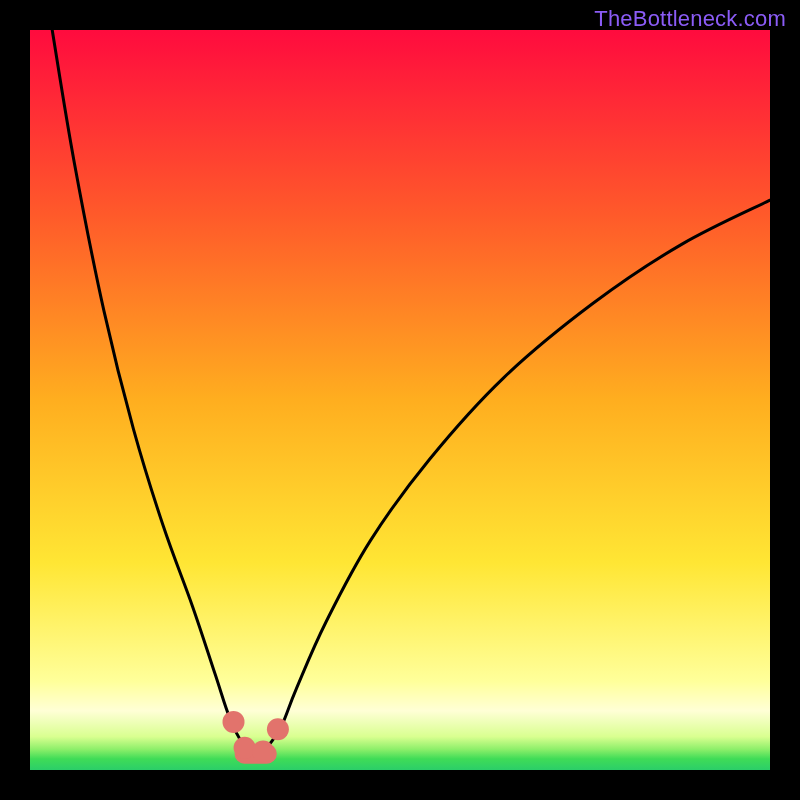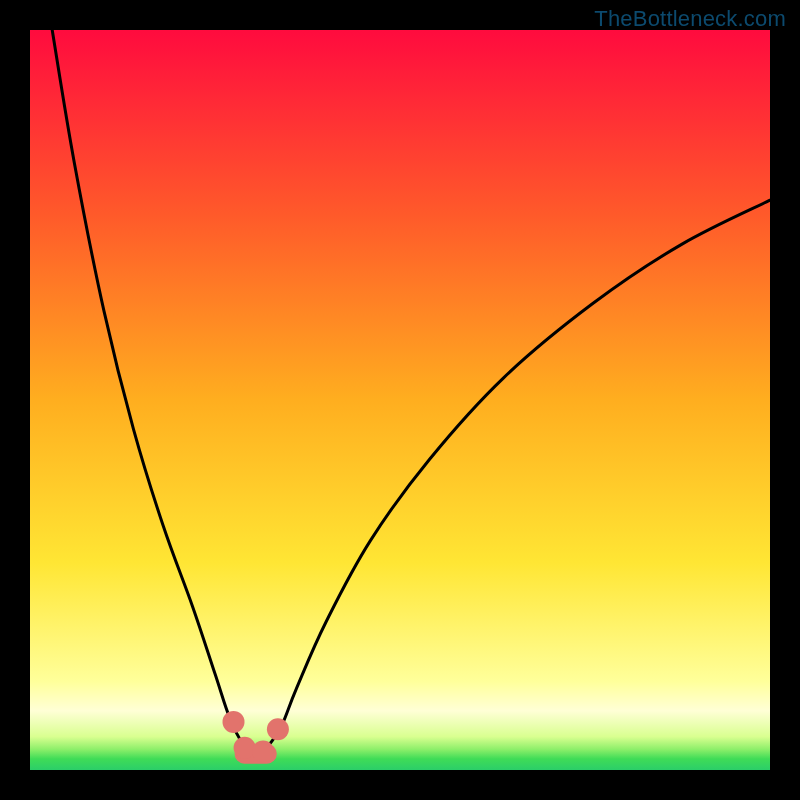--- a/index.html
+++ b/index.html
@@ -19,21 +19,21 @@
   svg {
     display: block;
     width: 800px;
     height: 800px;
   }
   .watermark {
     position: absolute;
     top: 6px;
     right: 14px;
     font-size: 22px;
-    color: #0c4a6e;
+    color: #8b5cf6;
     font-weight: 400;
     user-select: none;
     pointer-events: none;
     letter-spacing: 0.2px;
   }
 </style>
 </head>
 <body>
 
 <div class="chart-wrap">

